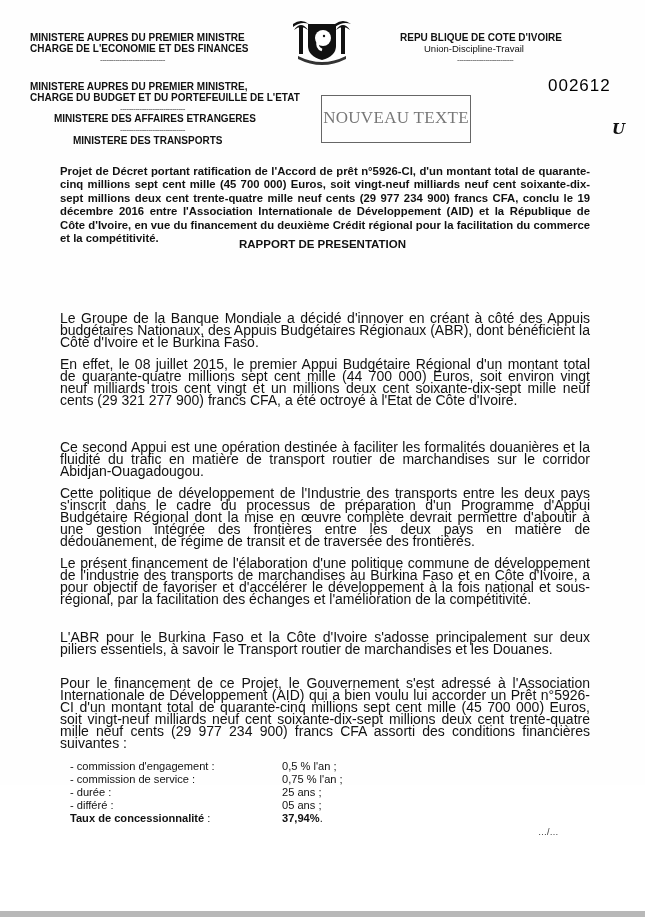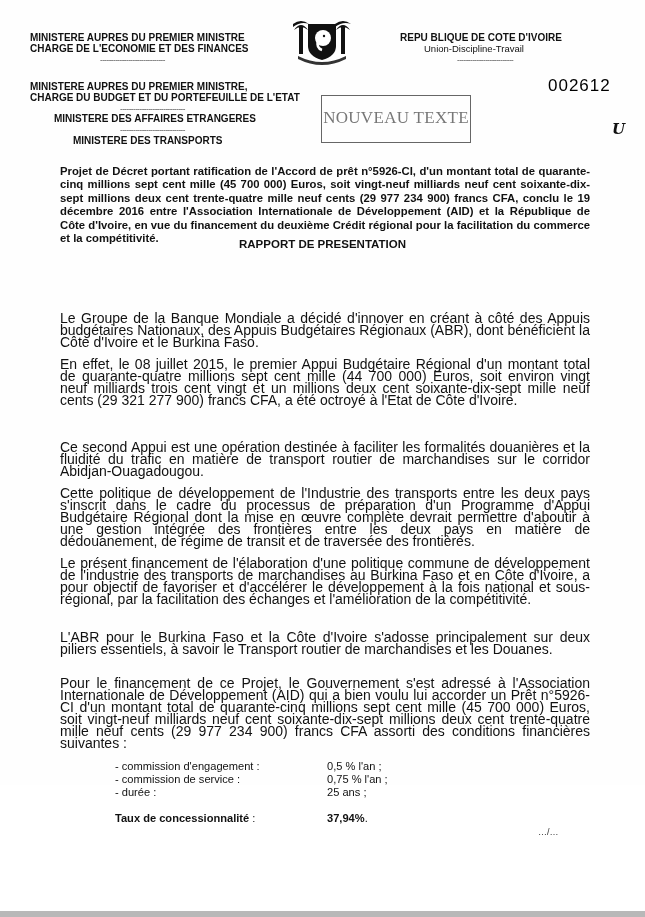--- a/index.html
+++ b/index.html
@@ -14,21 +14,21 @@
   .dash { font-size: 8px; line-height: 8px; color: #333; letter-spacing: -0.5px; }
   .title-block {
     position: absolute; left: 60px; top: 165px; width: 530px;
     font-weight: bold; font-size: 11.3px; line-height: 13.4px; text-align: justify;
   }
   .rapport { position: absolute; left: 0; width: 645px; top: 238px; text-align: center;
     font-weight: bold; font-size: 11.5px; }
   .para { position: absolute; left: 60px; width: 530px; font-size: 14px; line-height: 12px;
     text-align: justify; }
   .cond-row { position: absolute; left: 70px; font-size: 11.1px; line-height: 13px; white-space: nowrap; }
-  .cond-label { display: inline-block; width: 212px; margin-left: 45px; }
+  .cond-label { display: inline-block; width: 212px; }
   .cond-bold { font-weight: bold; }
   .stamp {
     position: absolute; left: 305px; top: 95px; width: 150px; height: 48px;
     border: 1px solid #666; box-sizing: border-box; margin-left: 16px;
   }
   .stamp-text {
     position: absolute; left: 0; top: 12px; width: 148px; text-align: center;
     font-family: "Liberation Serif", serif; font-size: 17px; color: #777; letter-spacing: 0.3px;
   }
   .doc-number { position: absolute; left: 548px; top: 76px; font-family: "Liberation Sans", sans-serif;
@@ -101,20 +101,23 @@
 
   <div class="cond-row" style="top:760px;">
     <span class="cond-label">- commission d'engagement :</span><span>0,5 % l'an ;</span>
   </div>
   <div class="cond-row" style="top:773px;">
     <span class="cond-label">- commission de service :</span><span>0,75 % l'an ;</span>
   </div>
   <div class="cond-row" style="top:786px;">
     <span class="cond-label">- durée :</span><span>25 ans ;</span>
   </div>
+  <div class="cond-row" style="top:799px;">
+    <span class="cond-label">- différé :</span><span>05 ans ;</span>
+  </div>
   <div class="cond-row" style="top:812px;">
     <span class="cond-label"><span class="cond-bold">Taux de concessionnalité</span><span> :</span></span><span class="cond-bold">37,94%</span><span>.</span>
   </div>
 
   <div class="continuation">…/…</div>
 </div>
 
 <div class="bottom-bar"></div>
 
 </body></html>

